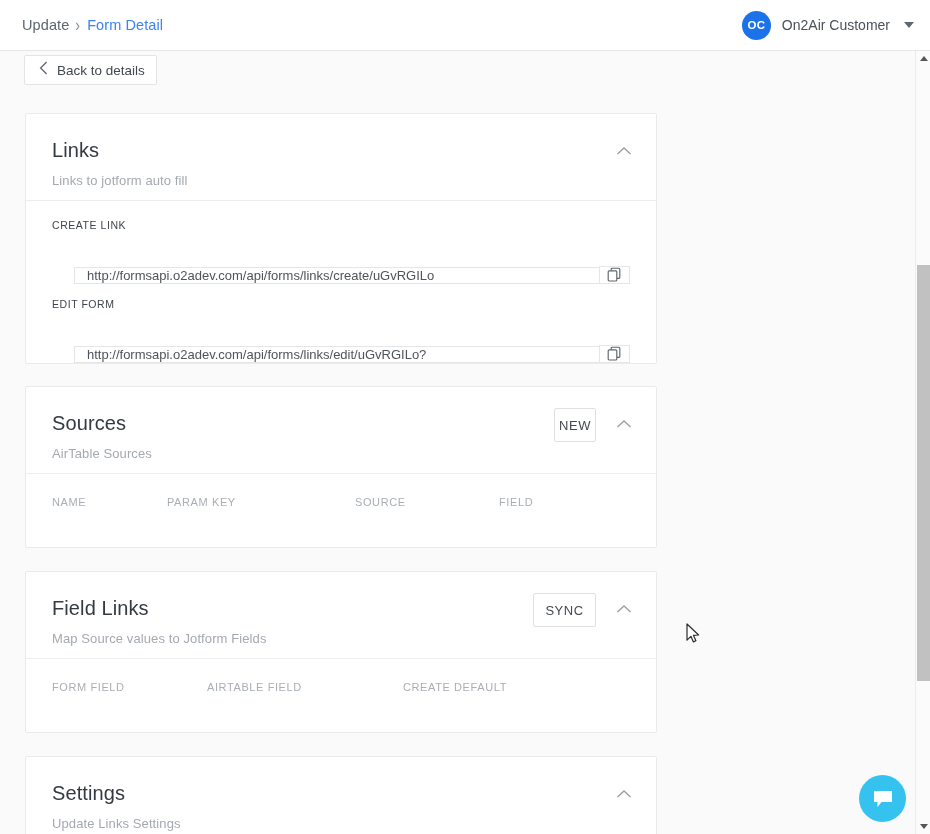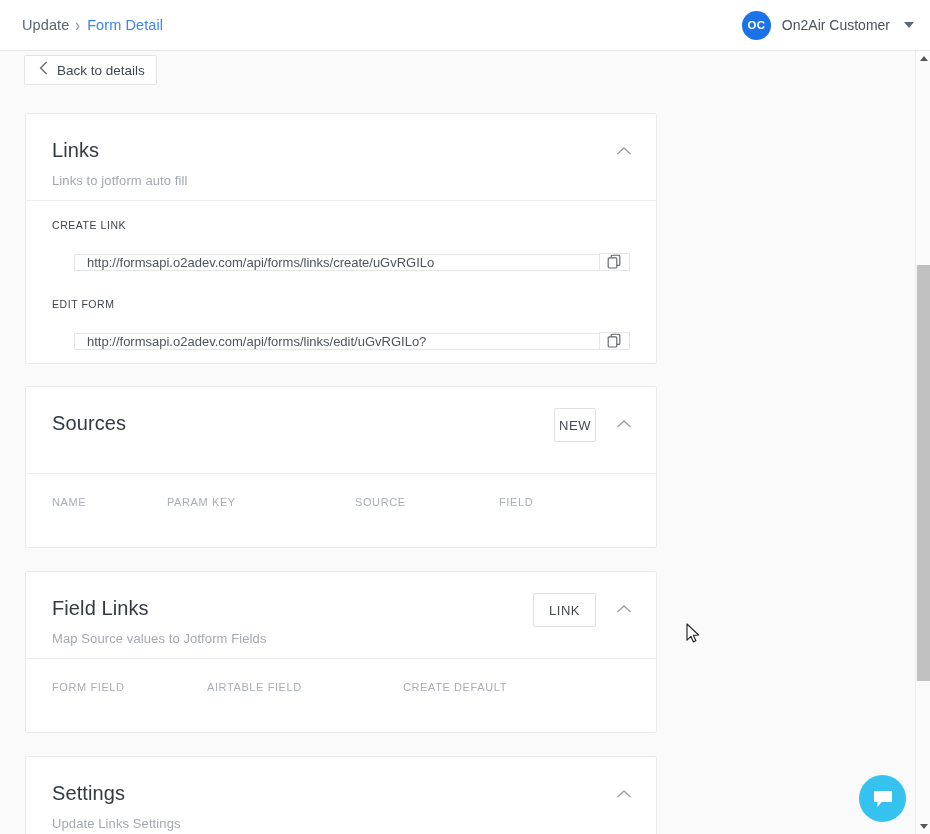--- a/index.html
+++ b/index.html
@@ -140,21 +140,21 @@
   
   .field-block { padding: 0 26px; }
   .field-label {
     font-size: 10.5px;
     font-weight: normal;
     color: #3f454c;
     letter-spacing: .55px;
   }
   .input-row {
     position: relative;
-    display: flex; align-items: center;
+    display: flex; align-items: flex-end;
     height: 44px;
     padding-left: 22px;
   }
   .text-input {
     flex: 1;
     border: 1px solid #e6e6e6;
     border-right: none;
     background: #fff;
     font-size: 13px;
     color: #4e545b;
@@ -297,41 +297,42 @@
             <rect x="1.2" y="3.8" width="8.6" height="10.2" rx="1" fill="#fff" stroke="#5f666e" stroke-width="1.15"></rect>
           </svg>
         </div>
       </div>
     </div>
   </div>
 
   <div class="card" style="top:335px;height:162px;">
     <div class="card-head">
       <div class="card-title">Sources</div>
+      <div class="card-sub">AirTable Sources</div>
       <div class="head-action" style="right:60px;width:42px;">NEW</div>
       <span class="chevron-up">
         <svg width="16" height="10" viewBox="0 0 16 10">
             <path d="M1.5 8L8 2l6.5 6" fill="none" stroke="#9aa0a6" stroke-width="1.4"></path>
           </svg>
       </span>
     </div>
     <div class="card-divider"></div>
     <div class="table-head">
       <span class="th" style="left:26px;">NAME</span>
       <span class="th" style="left:141px;">PARAM KEY</span>
       <span class="th" style="left:329px;">SOURCE</span>
       <span class="th" style="left:473px;">FIELD</span>
     </div>
   </div>
 
   <div class="card" style="top:520px;height:162px;">
     <div class="card-head">
       <div class="card-title">Field Links</div>
       <div class="card-sub">Map Source values to Jotform Fields</div>
-      <div class="head-action" style="right:60px;width:63px;">LINK</div>
+      <div class="head-action" style="right:60px;width:63px;">SYNC</div>
       <span class="chevron-up">
         <svg width="16" height="10" viewBox="0 0 16 10">
             <path d="M1.5 8L8 2l6.5 6" fill="none" stroke="#9aa0a6" stroke-width="1.4"></path>
           </svg>
       </span>
     </div>
     <div class="card-divider"></div>
     <div class="table-head">
       <span class="th" style="left:26px;">FORM FIELD</span>
       <span class="th" style="left:181px;">AIRTABLE FIELD</span>

